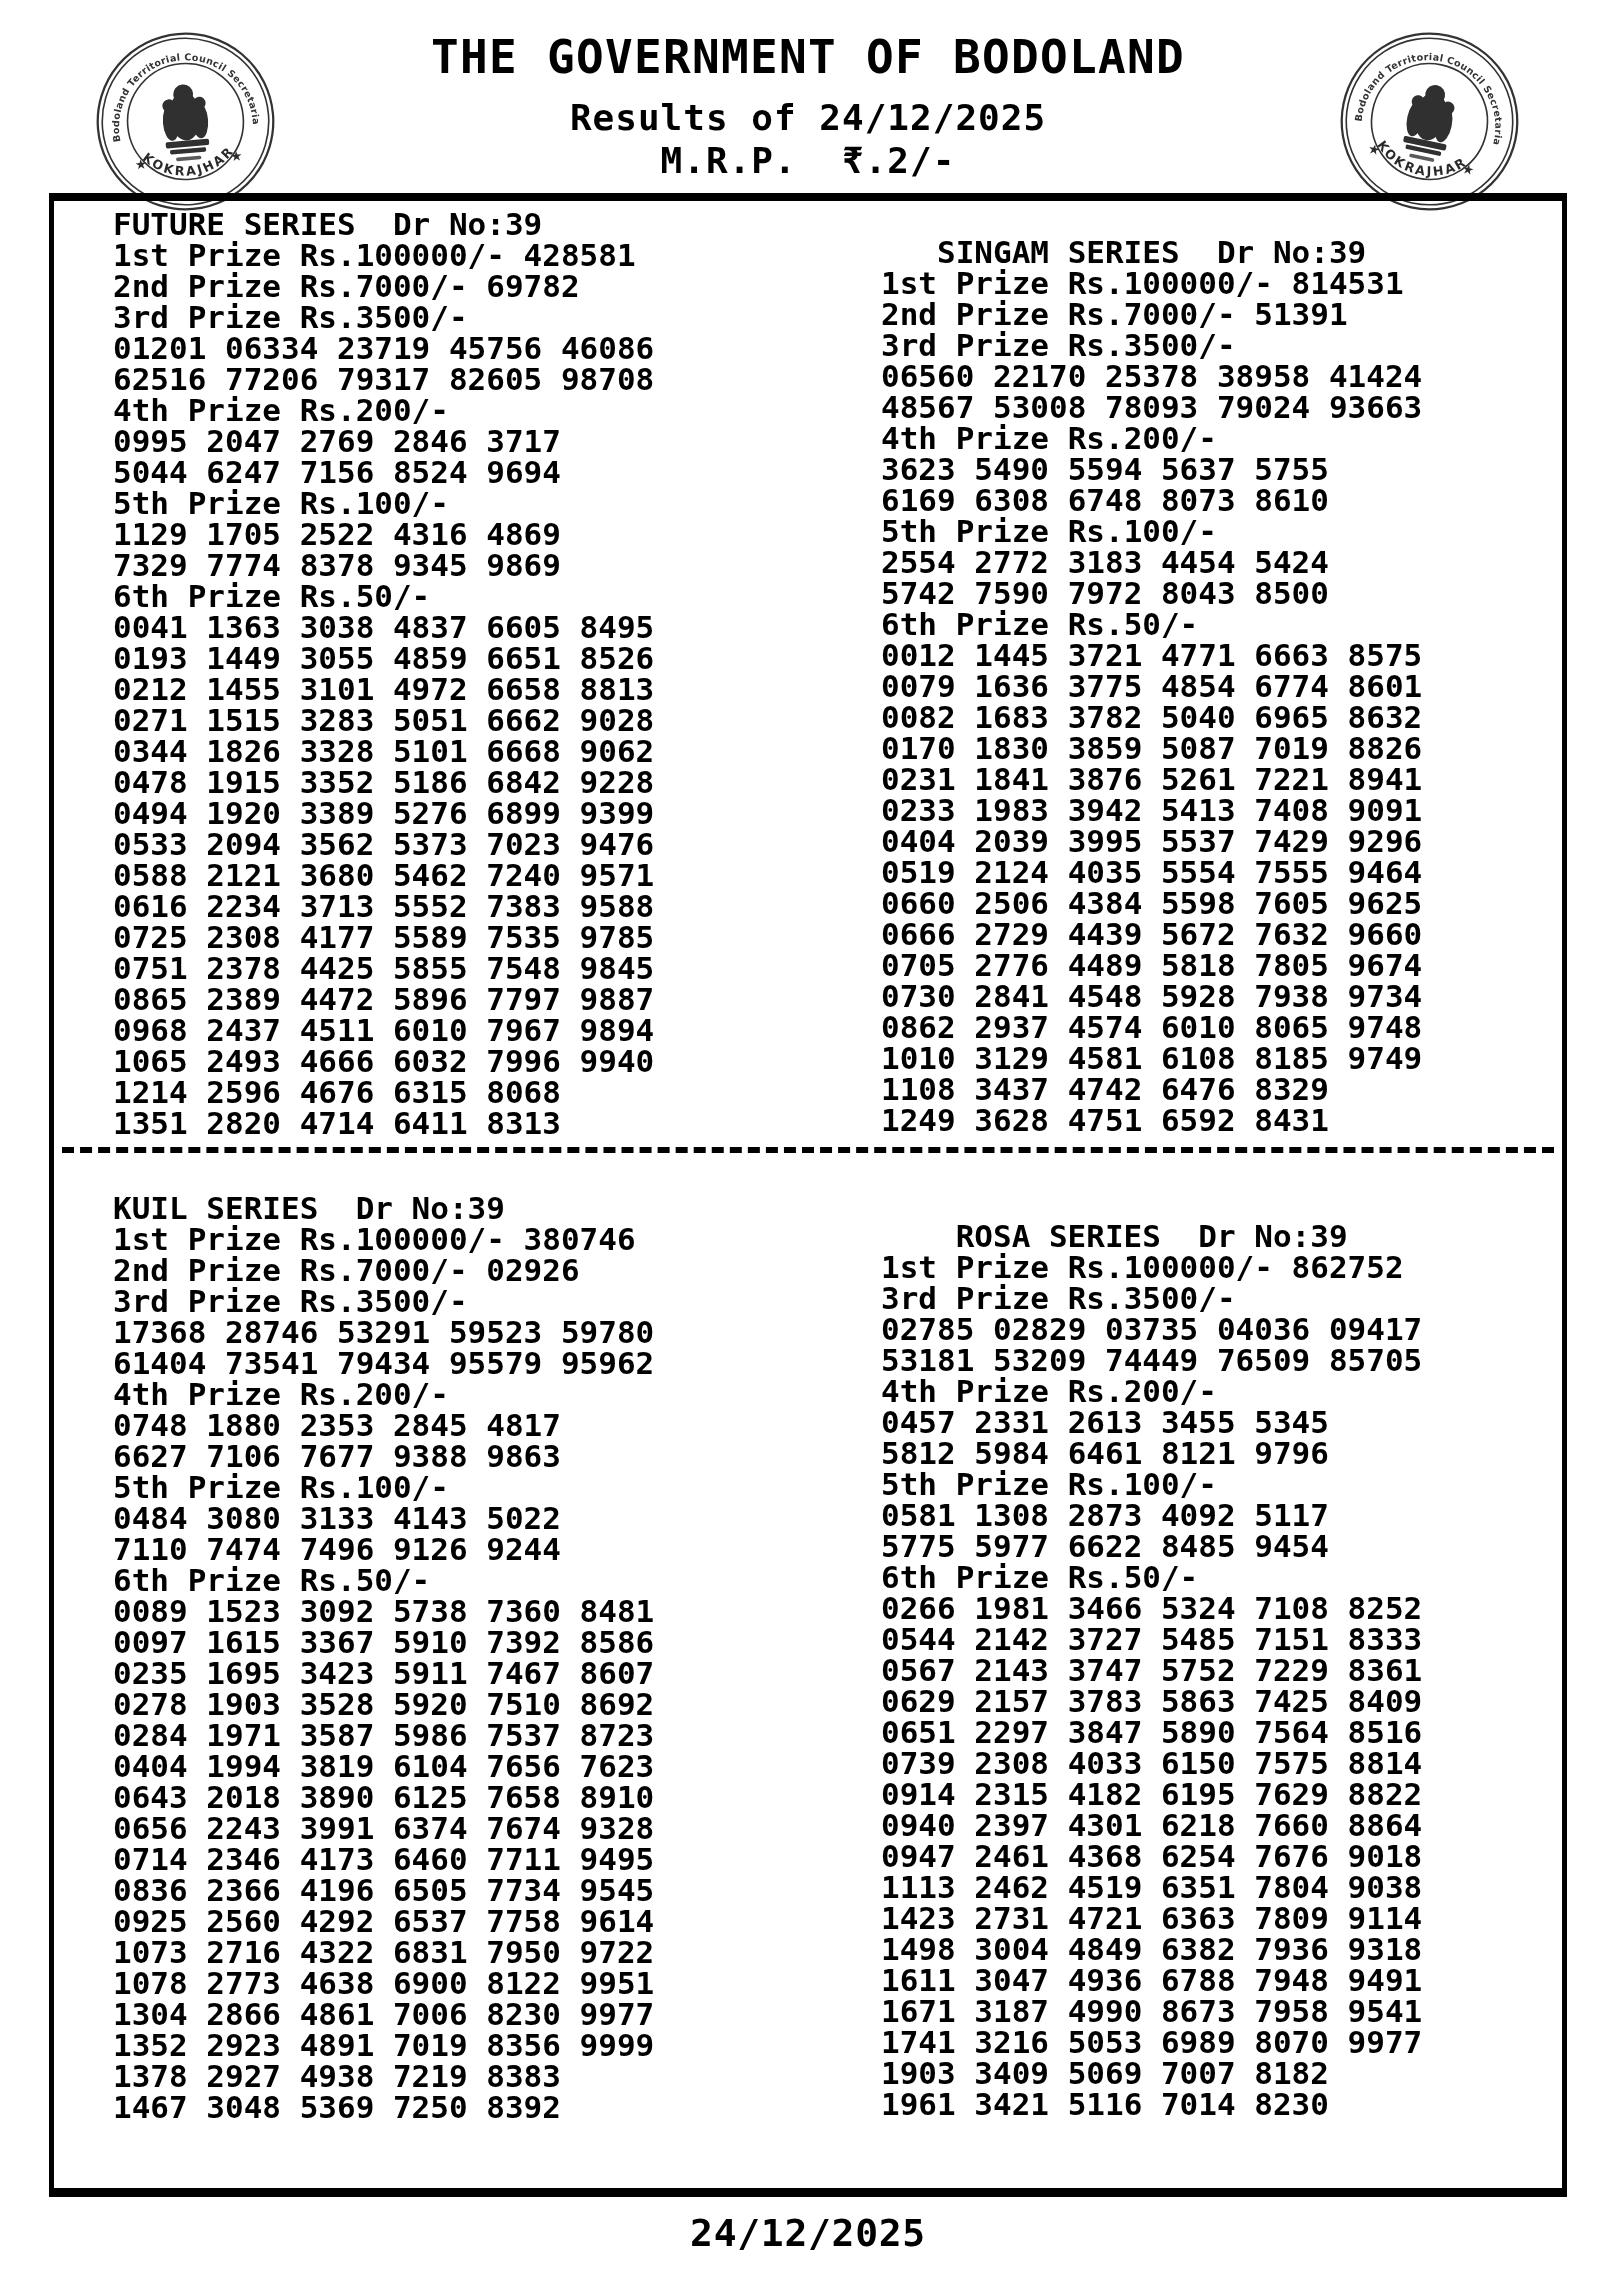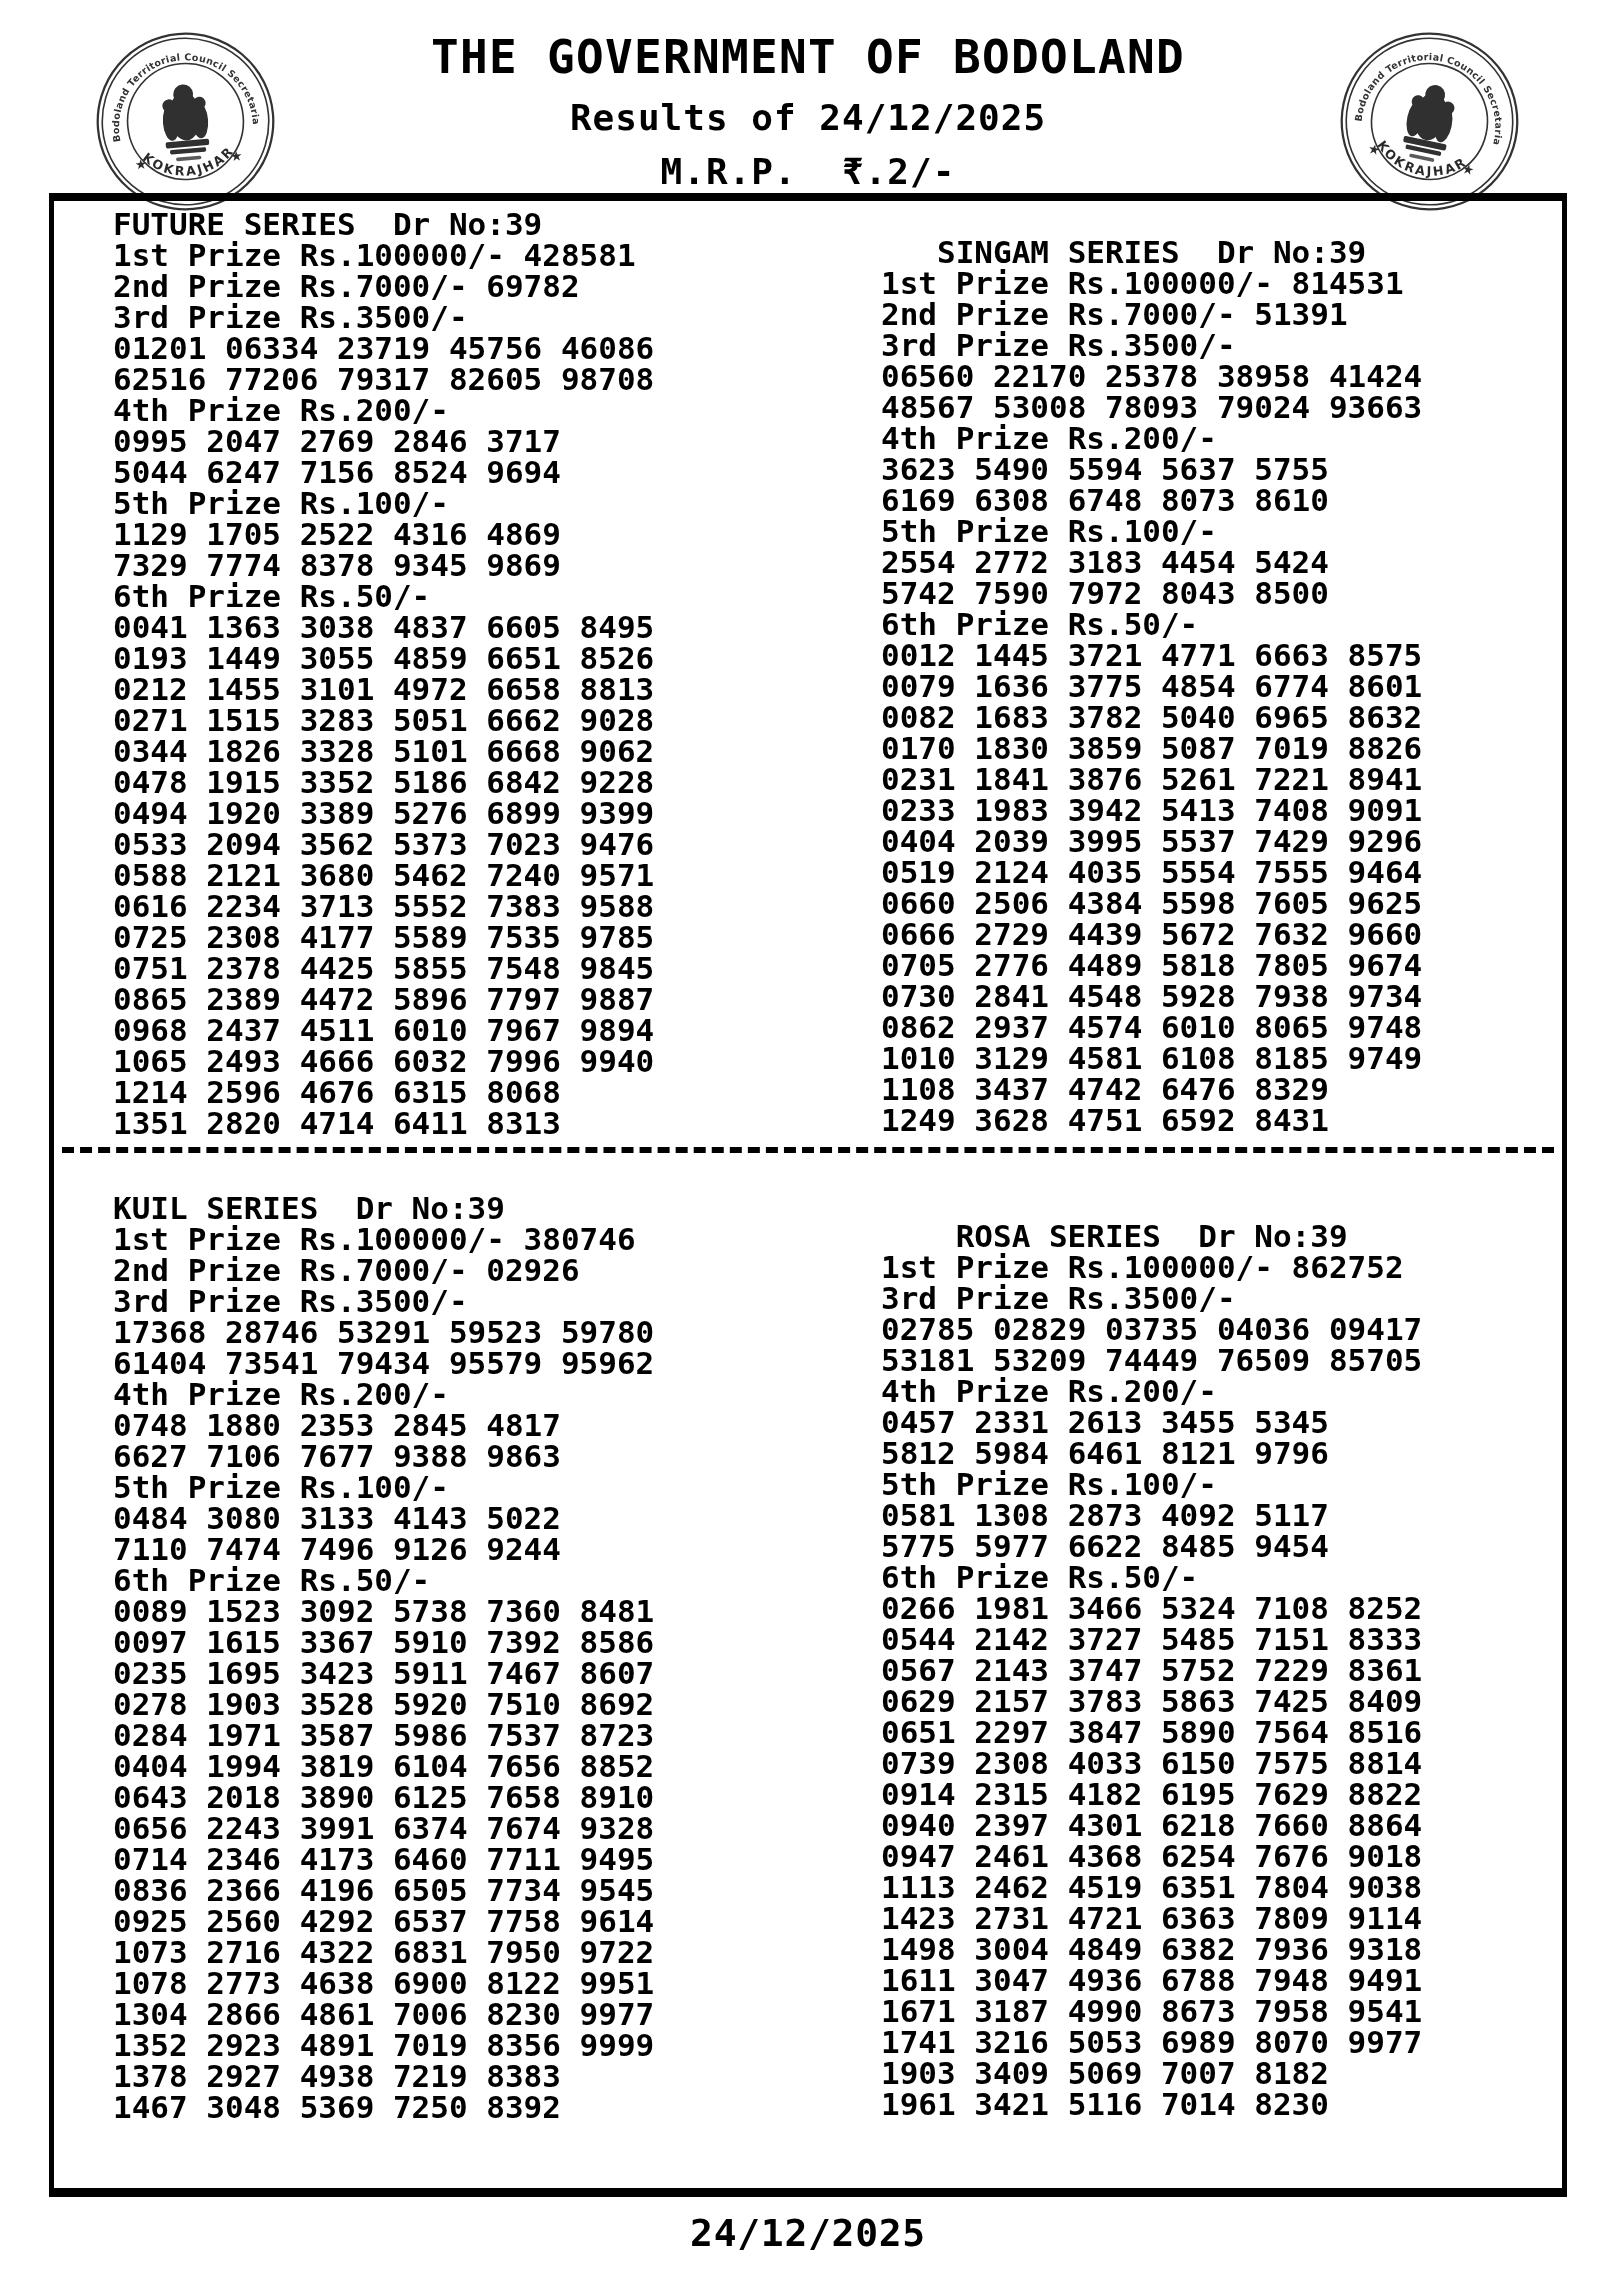--- a/index.html
+++ b/index.html
@@ -10,21 +10,21 @@
     font-family:"DejaVu Sans Mono",monospace;
     font-weight:bold;
     color:#000;
     overflow:hidden;
   }
   
   .titles{padding-top:34px;text-align:center;}
   .titles>div{white-space:pre;}
   .title{font-size:46px;line-height:1;letter-spacing:1.3px;}
   .subtitle{font-size:36px;line-height:1;margin-top:19.5px;letter-spacing:1px;}
-  .mrp{font-size:36px;line-height:1;margin-top:18px;letter-spacing:1px;}
+  .mrp{font-size:36px;line-height:1;margin-top:7px;letter-spacing:1px;}
   .seal{position:absolute;top:31px;width:181px;height:181px;opacity:.92;}
   .seal-left{left:95px;transform:rotate(-5deg);}
   .seal-right{right:96px;transform:rotate(12deg);}
   .seal svg{width:100%;height:100%;}
   .seal-arc-text{font-size:10.5px;font-family:"DejaVu Sans",sans-serif;font-weight:bold;fill:#222;letter-spacing:.4px;}
   .seal-bottom-text{font-size:14px;font-family:"DejaVu Sans",sans-serif;font-weight:bold;fill:#161616;letter-spacing:2.5px;}
   .seal-star{font-size:15px;font-family:"DejaVu Sans",sans-serif;fill:#1c1c1c;}
   
   .results-box{
     position:absolute;left:49px;top:193px;
@@ -198,21 +198,21 @@
           <div class="line">6627 7106 7677 9388 9863</div>
           <div class="line">5th Prize Rs.100/-</div>
           <div class="line">0484 3080 3133 4143 5022</div>
           <div class="line">7110 7474 7496 9126 9244</div>
           <div class="line">6th Prize Rs.50/-</div>
           <div class="line">0089 1523 3092 5738 7360 8481</div>
           <div class="line">0097 1615 3367 5910 7392 8586</div>
           <div class="line">0235 1695 3423 5911 7467 8607</div>
           <div class="line">0278 1903 3528 5920 7510 8692</div>
           <div class="line">0284 1971 3587 5986 7537 8723</div>
-          <div class="line">0404 1994 3819 6104 7656 8852</div>
+          <div class="line">0404 1994 3819 6104 7656 7623</div>
           <div class="line">0643 2018 3890 6125 7658 8910</div>
           <div class="line">0656 2243 3991 6374 7674 9328</div>
           <div class="line">0714 2346 4173 6460 7711 9495</div>
           <div class="line">0836 2366 4196 6505 7734 9545</div>
           <div class="line">0925 2560 4292 6537 7758 9614</div>
           <div class="line">1073 2716 4322 6831 7950 9722</div>
           <div class="line">1078 2773 4638 6900 8122 9951</div>
           <div class="line">1304 2866 4861 7006 8230 9977</div>
           <div class="line">1352 2923 4891 7019 8356 9999</div>
           <div class="line">1378 2927 4938 7219 8383</div>

